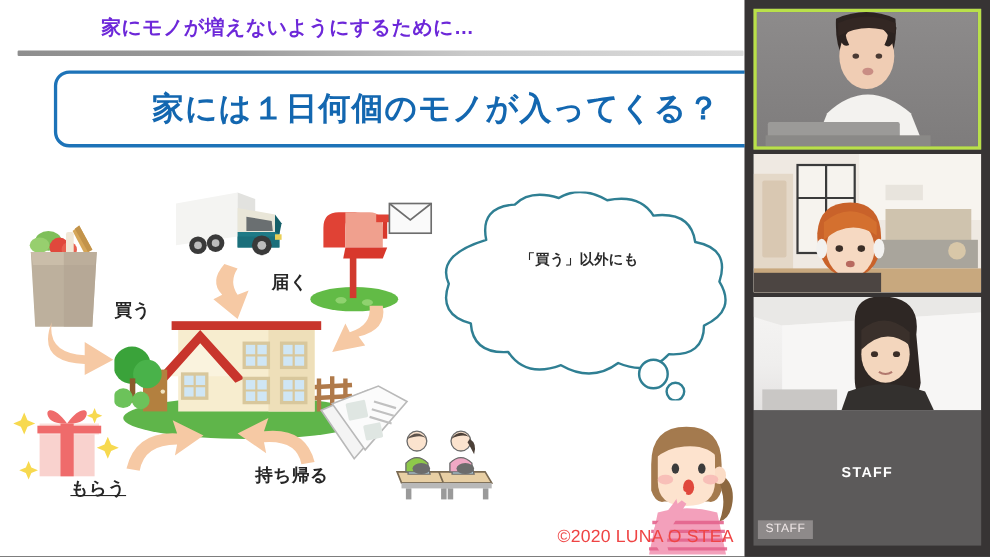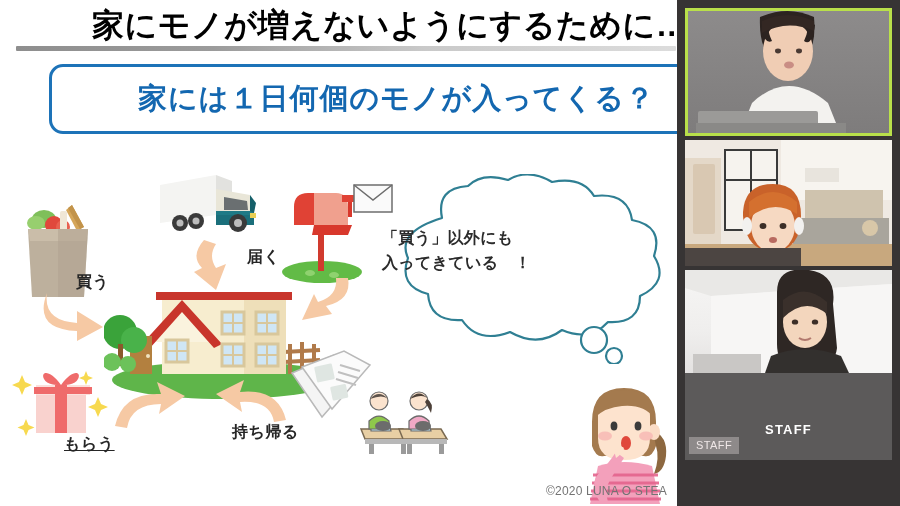--- a/index.html
+++ b/index.html
@@ -13,21 +13,21 @@
 
   
   #slide {
     position: absolute; left: 0; top: 0; width: 677px; height: 506px;
     background: #ffffff; overflow: hidden;
   }
   #slide-inner { position: absolute; left: 4px; top: 2px; right: 2px; bottom: 2px; background:#fff; }
 
   .slide-title {
     position: absolute; left: 88px; top: 6px; width: 560px; height: 34px;
-    font-size: 32px; font-weight: bold; color: #000000; letter-spacing: .5px;
+    font-size: 18px; font-weight: bold; color: #6d28d9; letter-spacing: .5px;
     line-height: 34px; white-space: nowrap;
   }
   .title-rule {
     position: absolute; left: 12px; top: 44px; width: 660px; height: 5px;
     background: linear-gradient(to right, #8e8e8e 0%, #9b9b9b 30%, #c9c9c9 62%, #dcdcdc 100%);
     border-radius: 1px;
   }
 
   .q-box {
     position: absolute; left: 45px; top: 62px; width: 695px; height: 70px;
@@ -35,39 +35,39 @@
   }
   .q-text {
     position: absolute; left: 0; top: 0; width: 100%; height: 100%;
     display: flex; align-items: center; justify-content: center;
     font-size: 29px; font-weight: bold; color: #1367b0; letter-spacing: 1px;
     white-space: nowrap;
   }
 
   .copyright {
     position: absolute; right: 8px; bottom: 6px;
-    font-size: 12px; color: #737373; letter-spacing: .2px;
+    font-size: 16px; color: #ef4444; letter-spacing: .2px;
   }
 
   
   .dlabel {
     position: absolute; font-size: 16px; font-weight: bold; color: #262626;
     white-space: nowrap; letter-spacing: .5px;
   }
-  .lbl-kau   { left: 72px;  top: 270px; }
+  .lbl-kau   { left: 100px;  top: 270px; }
   .lbl-todoku{ left: 243px; top: 245px; }
   .lbl-morau { left: 60px;  top: 432px; text-decoration: underline; }
   .lbl-mochi { left: 228px; top: 420px; }
 
   
   .bubble { position: absolute; left: 378px; top: 172px; width: 290px; height: 190px; }
   .bubble svg { position:absolute; left:0; top:0; }
   .bubble-text {
     position: absolute; left: 0; top: 52px; width: 290px;
-    font-size: 16px; font-weight: bold; color: #2b2b2b;
+    text-align: center; font-size: 13px; font-weight: bold; color: #2b2b2b;
     line-height: 1.55; letter-spacing: .3px;
   }
 
   
   .art { position: absolute; }
 
   
   .house-wrap { left: 100px; top: 268px; width: 240px; height: 130px; }
 
   
@@ -95,21 +95,21 @@
   .arrow { position: absolute; }
 
   
   #video-panel {
     position: absolute; left: 677px; top: 0; width: 223px; height: 506px;
     background: #373434;
   }
   .tile { position: absolute; left: 8px; width: 207px; overflow: hidden; background: #6f6f6f; }
   .tile-1 { top: 8px;   height: 128px; border: 3px solid #b9e04a; }
   .tile-2 { top: 140px; height: 126px; }
-  .tile-3 { top: 270px; height: 190px; background:#5c5a5a; }
+  .tile-3 { top: 270px; height: 226px; background:#5c5a5a; }
 
   .cam { position: absolute; left:0; top:0; width:100%; height:100%; overflow:hidden; }
 
   .staff-center {
     position: absolute; left: 0; right: 0; top: 152px;
     text-align: center; color: #ffffff; font-size: 13px; font-weight: bold;
     letter-spacing: 1.2px;
   }
   .staff-badge {
     position: absolute; left: 4px; bottom: 6px;
@@ -376,21 +376,20 @@
                      Q96 170 80 146
                      Q48 148 46 120
                      Q16 112 26 84
                      Q14 58 60 44 Z"></path>
             <circle cx="212" cy="166" r="13"></circle>
             <circle cx="232" cy="182" r="8"></circle>
           </g>
         </svg>
         <div class="bubble-text">
             <div>「買う」以外にも</div>
-            <div>入ってきている　！</div>
           </div>
       </div>
 
       <div class="copyright">©2020 LUNA O STEA</div>
     </div>
   </div>
 
   <div id="video-panel">
 
     <div class="tile tile-1">

